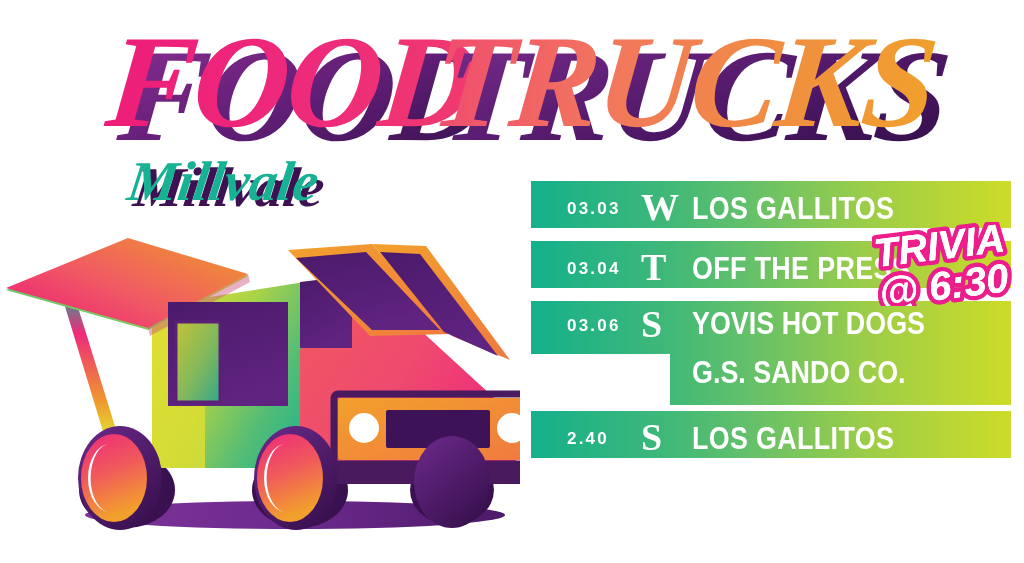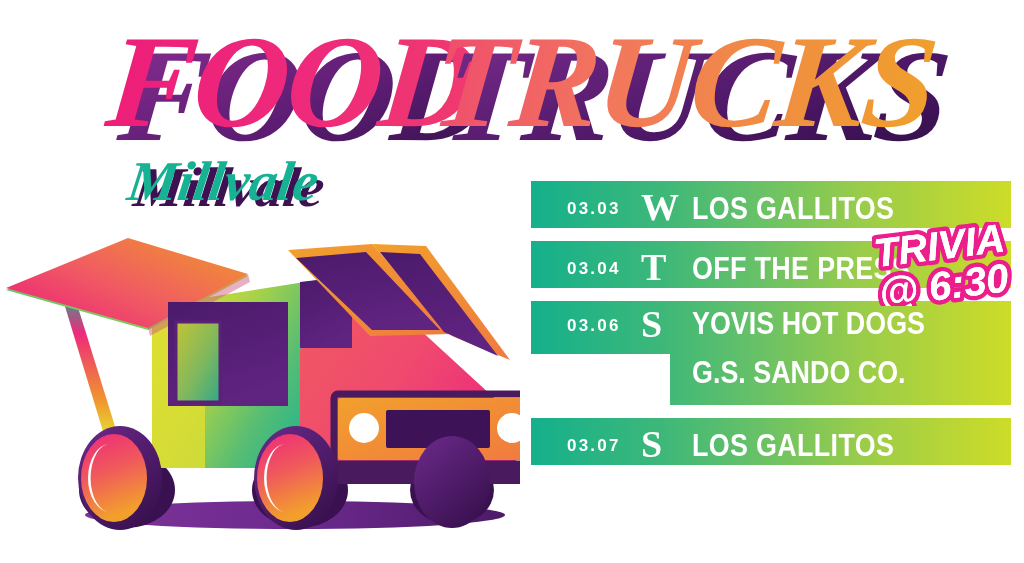--- a/index.html
+++ b/index.html
@@ -90,21 +90,21 @@
     line-height: 1.02;
     white-space: nowrap;
     transform: scaleX(0.84);
     transform-origin: left bottom;
   }
 
   
   .row-double {
     position: relative;
     height: 97px;
-    margin-bottom: 20px;
+    margin-bottom: 13px;
   }
   .row-double .lshape {
     position: absolute;
     inset: 0;
     width: 480px;
     height: 104px;
   }
   .row-double .date {
     bottom: 62px;
   }
@@ -370,21 +370,21 @@
         <path d="M0,0 L480,0 L480,104 L139,104 L139,53 L0,53 Z" fill="url(#gBar4)"></path>
       </svg>
       <span class="date">03.06</span>
       <span class="day">S</span>
       <span class="vendor-l1">YOVIS HOT DOGS</span>
       <span class="vendor-l2">G.S. SANDO CO.</span>
     </div>
 
     <div class="row">
       <div class="bar">
-        <span class="date">03.07</span>
+        <span class="date">2.40</span>
         <span class="day">S</span>
         <span class="vendor">LOS GALLITOS</span>
       </div>
     </div>
   </div>
 
   <div class="trivia">
     <svg width="160" height="84" viewBox="0 0 160 84" xmlns="http://www.w3.org/2000/svg">
       <g transform="rotate(-7 80 42)">
         <text x="4" y="36" font-family="Liberation Sans Narrow, Liberation Sans, sans-serif" font-size="40" font-weight="bold" font-style="italic" fill="#ffffff" stroke="#ec1e8c" stroke-width="9" stroke-linejoin="round" paint-order="stroke">TRIVIA</text>

